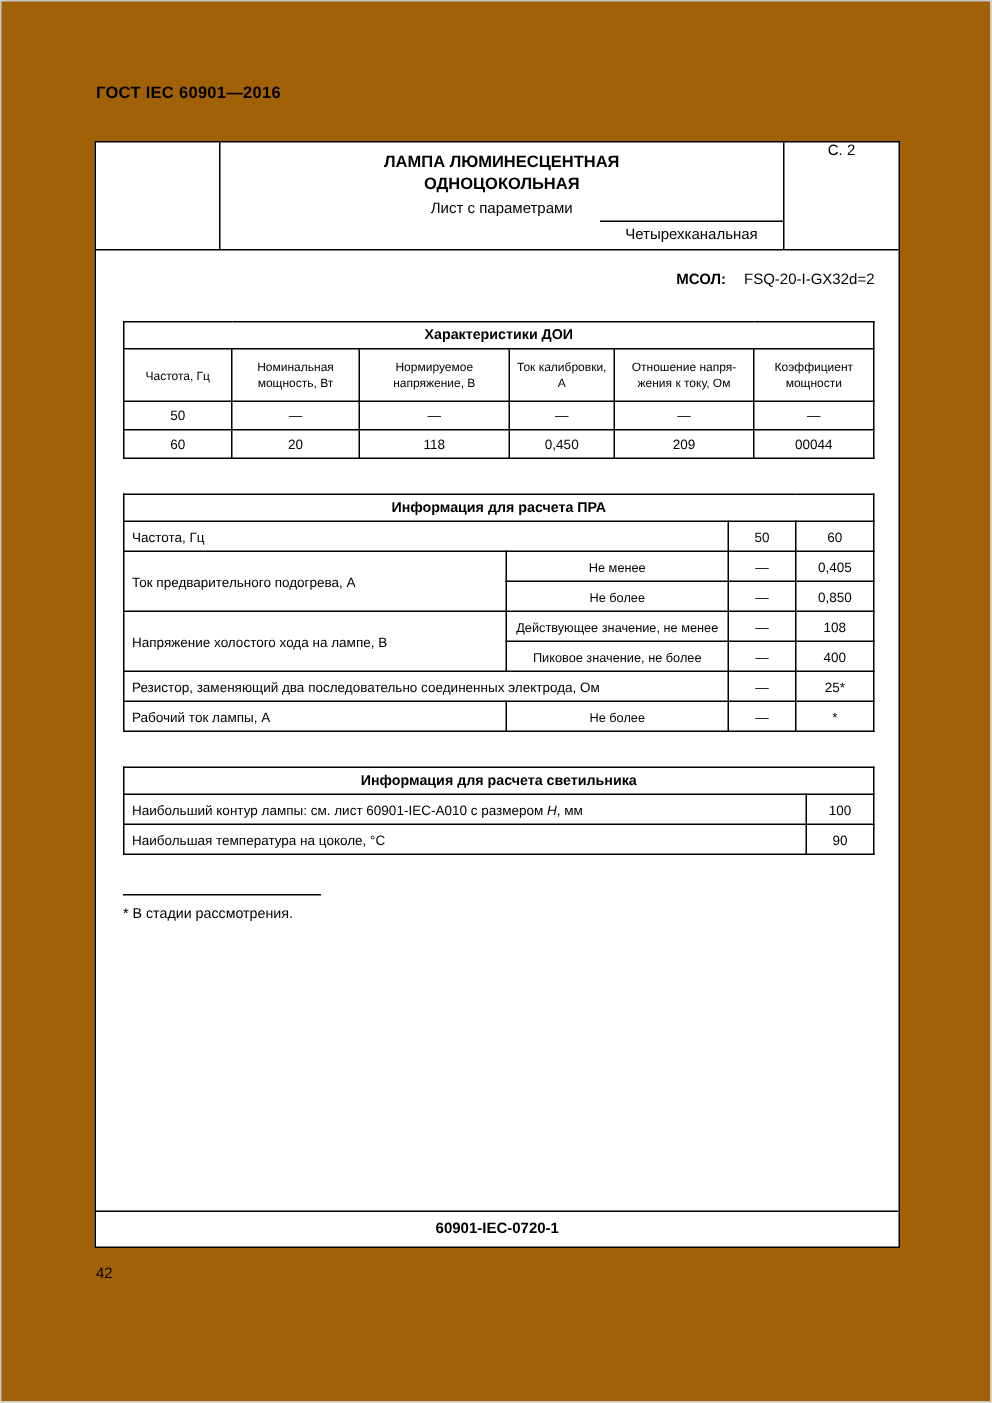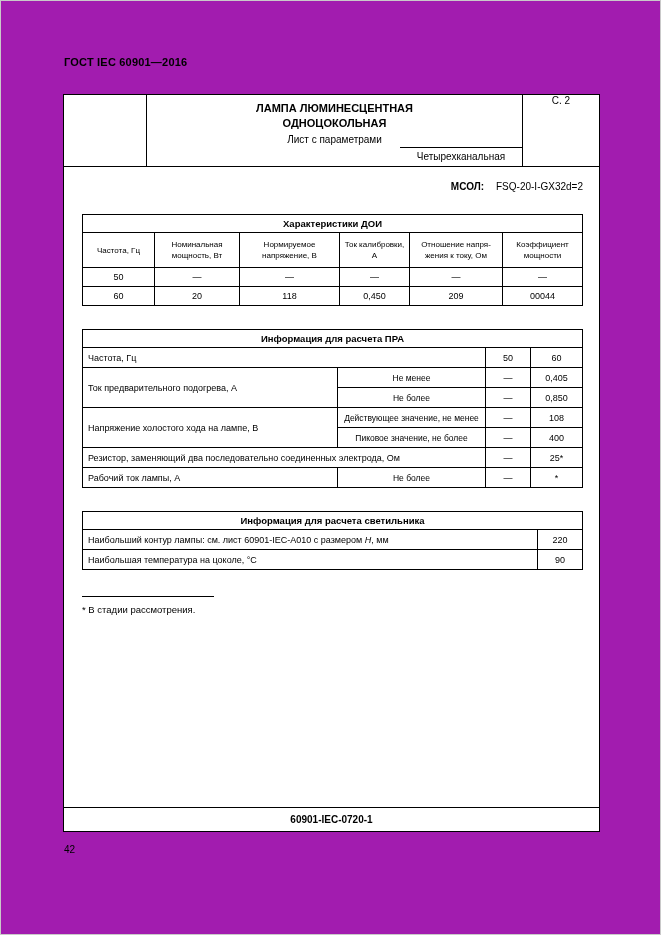--- a/index.html
+++ b/index.html
@@ -2,21 +2,21 @@
 <html><head>
 <meta charset="utf-8">
 <style>
   * { margin:0; padding:0; box-sizing:border-box; }
   html,body { background:#fff; }
   body {
     width:661px; height:935px;
     font-family:"Liberation Sans", sans-serif;
     color:#000; position:relative;
   }
-  .page { position:absolute; inset:0; background:#a21caf; border:1px solid #c9c9c9; }
+  .page { position:absolute; inset:0; background:#a16207; border:1px solid #c9c9c9; }
 
   .gost-number { position:absolute; left:63px; top:55px; font-size:11px; font-weight:bold; letter-spacing:.2px; }
 
   .doc { position:absolute; left:62px; top:93px; width:537px; height:738px; border:1px solid #000; display:flex; flex-direction:column; background:#fff; }
 
   .doc-header { display:flex; border-bottom:1px solid #000; height:72px; flex:0 0 auto; }
   .hdr-left { width:83px; border-right:1px solid #000; }
   .hdr-center { flex:1; position:relative; display:flex; flex-direction:column; }
   .hdr-title { text-align:center; font-weight:bold; font-size:11px; line-height:15px; }
   .hdr-title.first { margin-top:6px; }
@@ -180,21 +180,21 @@
         <colgroup>
           <col style="width:455px">
             <col style="width:45px">
         </colgroup>
         <tbody>
           <tr>
             <td class="title" colspan="2">Информация для расчета светильника</td>
           </tr>
           <tr>
             <td class="lbl"><span>Наибольший контур лампы: см. лист 60901-IEC-А010 с размером </span><i>H</i><span>, мм</span></td>
-            <td class="val">220</td>
+            <td class="val">100</td>
           </tr>
           <tr>
             <td class="lbl">Наибольшая температура на цоколе, °С</td>
             <td class="val">90</td>
           </tr>
         </tbody>
       </table>
 
       <div class="footnote">
         <div class="footnote-line"></div>

